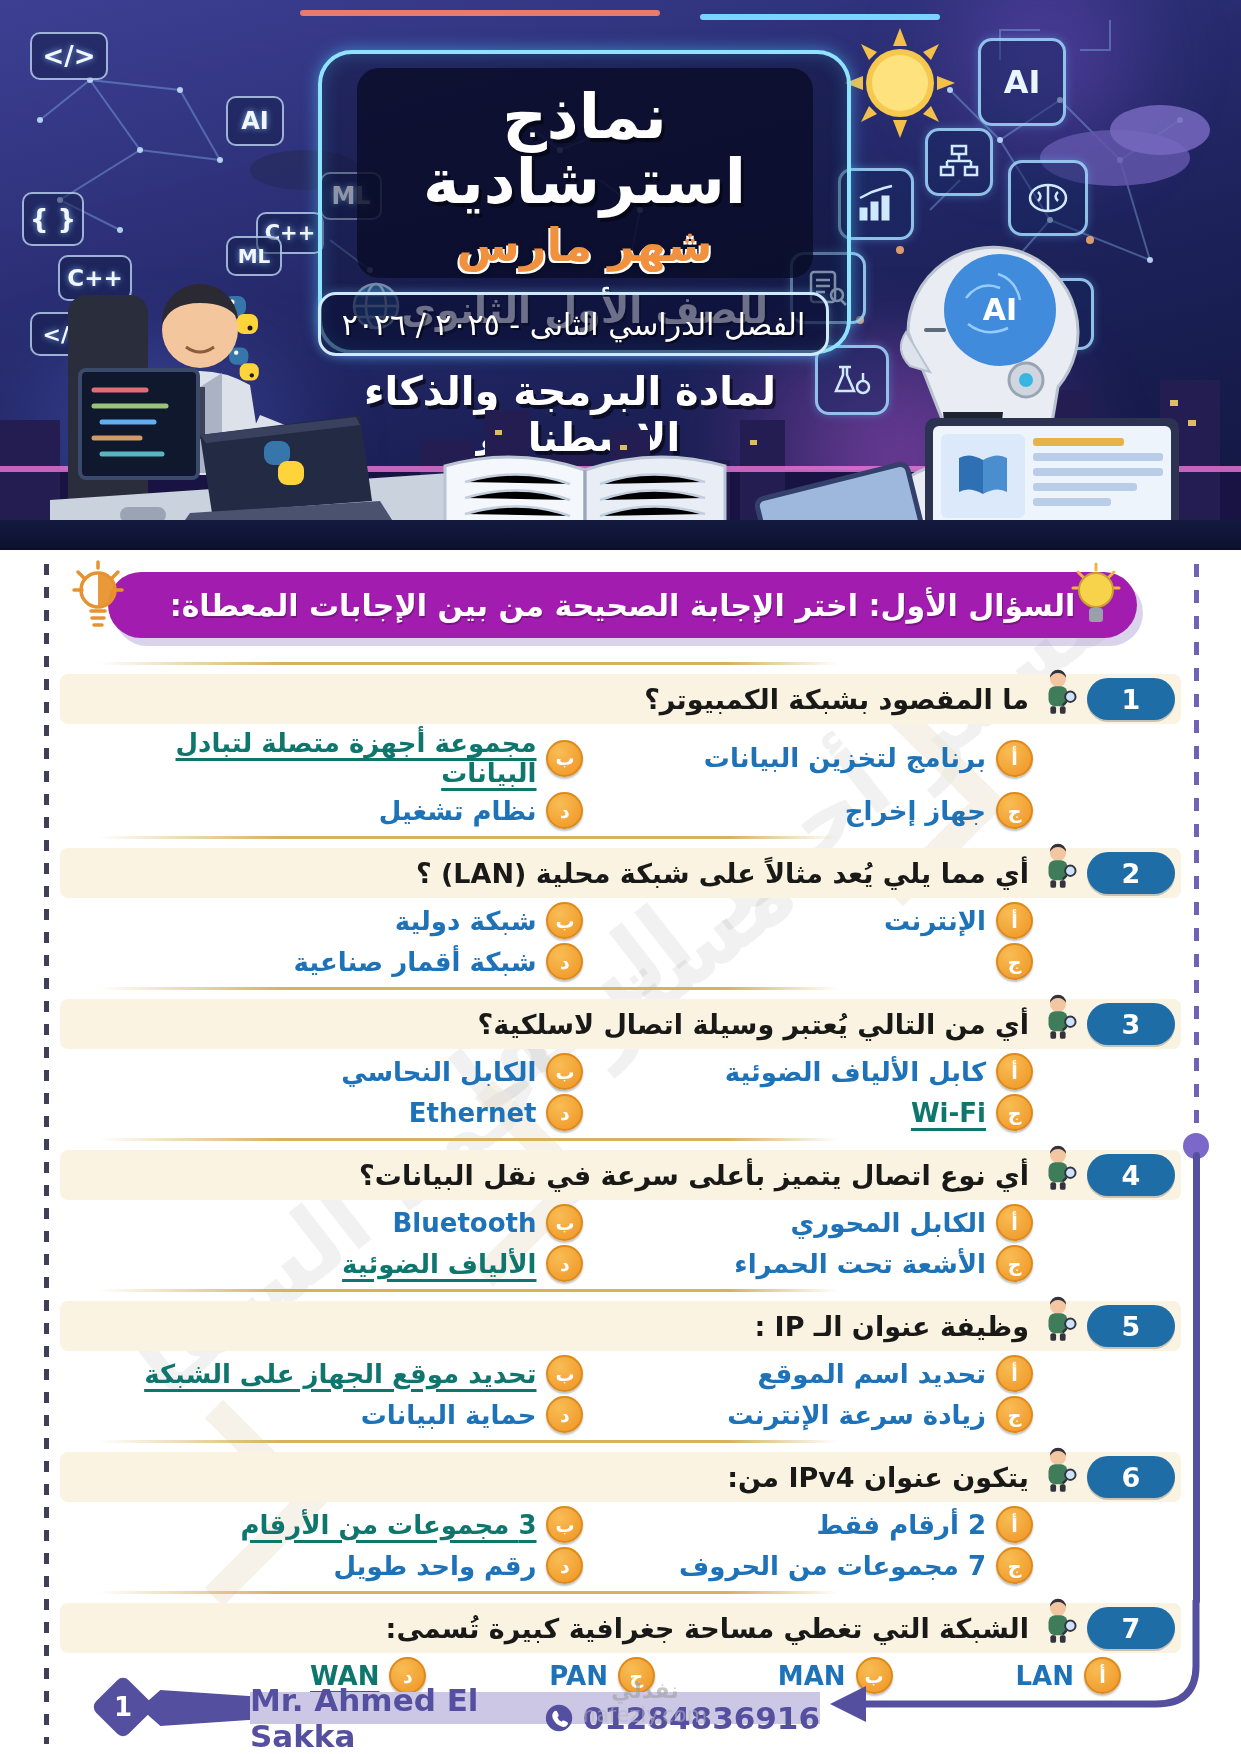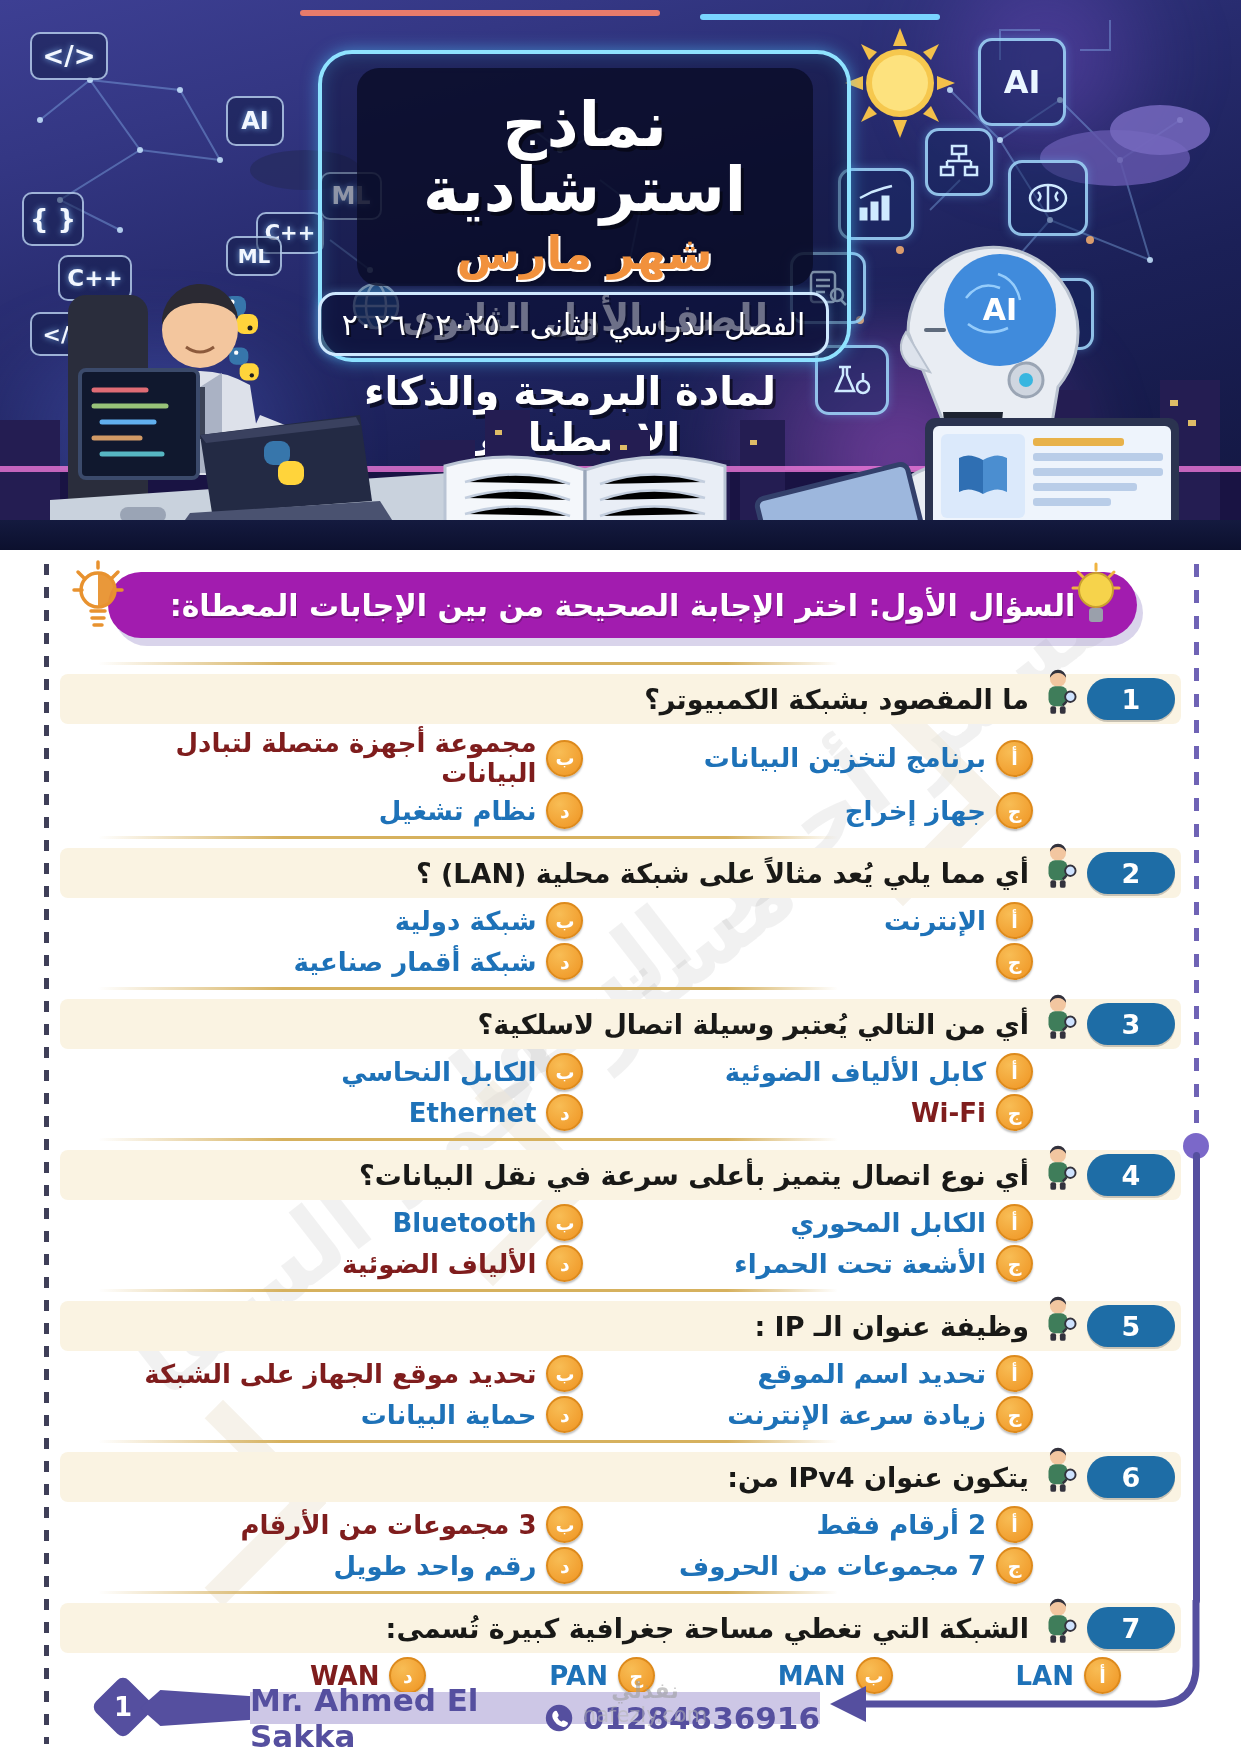--- a/index.html
+++ b/index.html
@@ -18,21 +18,21 @@
   .chipbox{position:absolute;display:flex;align-items:center;justify-content:center;
            border:3px solid rgba(165,220,255,.85);border-radius:14px;background:rgba(22,40,95,.45);
            color:#eaf6ff;font-weight:bold;box-shadow:0 0 10px rgba(110,190,255,.35);}
   .codebadge{position:absolute;display:flex;align-items:center;justify-content:center;
              border:2px solid rgba(200,225,255,.75);border-radius:10px;background:rgba(18,28,70,.5);
              color:#f2f7ff;font-weight:bold;text-shadow:0 0 6px rgba(140,200,255,.8);}
   .title-frame{position:absolute;left:318px;top:50px;width:505px;padding:14px 10px 18px;
                border:4px solid #8fe3ff;border-radius:34px;background:rgba(10,14,44,.42);
                box-shadow:0 0 16px rgba(80,200,255,.55), inset 0 0 18px rgba(80,200,255,.25);
                text-align:center;}
-  .title-inner{margin:0 auto;background:rgba(9,12,38,.78);border-radius:22px;padding:24px 8px 6px;width:440px;}
+  .title-inner{margin:0 auto;background:rgba(9,12,38,.78);border-radius:22px;padding:16px 8px 6px;width:440px;}
   .t1{color:#fff;font-size:62px;font-weight:bold;line-height:1.05;text-shadow:3px 4px 0 rgba(0,0,0,.45);}
   .t2{color:#f1913d;font-size:46px;font-weight:bold;margin-top:4px;
       text-shadow:-2px 2px 0 #fff,2px 2px 0 #fff,0 3px 6px rgba(0,0,0,.5);}
   .t3{color:#fff;font-size:38px;font-weight:bold;margin-top:10px;text-shadow:2px 3px 0 rgba(0,0,0,.5);}
   .sem-box{position:absolute;left:318px;top:292px;width:505px;height:58px;border:3px solid #cfe9ff;
            border-radius:18px;background:rgba(12,16,56,.6);display:flex;align-items:center;justify-content:center;
            color:#fff;font-size:30px;font-weight:normal;box-shadow:0 0 10px rgba(120,200,255,.4);text-shadow:2px 2px 0 rgba(0,0,0,.5);}
   .subject{position:absolute;left:260px;top:368px;width:620px;text-align:center;color:#fff;
            font-size:40px;font-weight:bold;text-shadow:3px 4px 0 rgba(0,0,0,.55);}
   .sun{position:absolute;left:845px;top:28px;}
@@ -73,21 +73,21 @@
   .q-text{font-size:27px;font-weight:bold;color:#191917;}
   .q-opts{direction:rtl;display:grid;grid-template-columns:1fr 1.12fr;row-gap:4px;
           padding:4px 148px 2px 20px;}
   .q-opts.inline{display:flex;justify-content:space-between;padding:4px 60px 2px 250px;}
   .opt{display:flex;align-items:center;gap:10px;min-height:36px;}
   .opt-badge{flex:0 0 auto;width:33px;height:33px;border-radius:50%;
              background:radial-gradient(circle at 35% 30%,#f8bd55,#ef9422);border:2px solid #dd8a1c;
              color:#fff;font-weight:bold;font-size:19px;display:flex;align-items:center;justify-content:center;
              box-shadow:0 2px 2px rgba(0,0,0,.25);}
   .opt-text{font-size:26px;font-weight:bold;color:#1e72b8;}
-  .opt-text.correct{color:#7f1d1d;text-underline-offset:6px;text-decoration-thickness:2.5px;}
+  .opt-text.correct{color:#0f766e;text-decoration:underline;text-underline-offset:6px;text-decoration-thickness:2.5px;}
   
   .wm{position:absolute;color:#000;opacity:.05;font-size:95px;font-weight:bold;white-space:nowrap;
       transform:rotate(-38deg);pointer-events:none;}
   .chev{position:absolute;width:120px;height:120px;border-left:26px solid #efe8da;border-bottom:26px solid #efe8da;
         transform:rotate(-135deg);opacity:.55;pointer-events:none;}
   
   .f-diamond{position:absolute;left:100px;top:1134px;width:46px;height:46px;background:#554f9f;
              transform:rotate(45deg);border-radius:8px;display:flex;align-items:center;justify-content:center;}
   .f-diamond span{transform:rotate(-45deg);color:#fff;font-size:26px;font-weight:bold;}
   .f-flag{position:absolute;left:140px;top:1140px;width:170px;height:36px;background:#554f9f;

